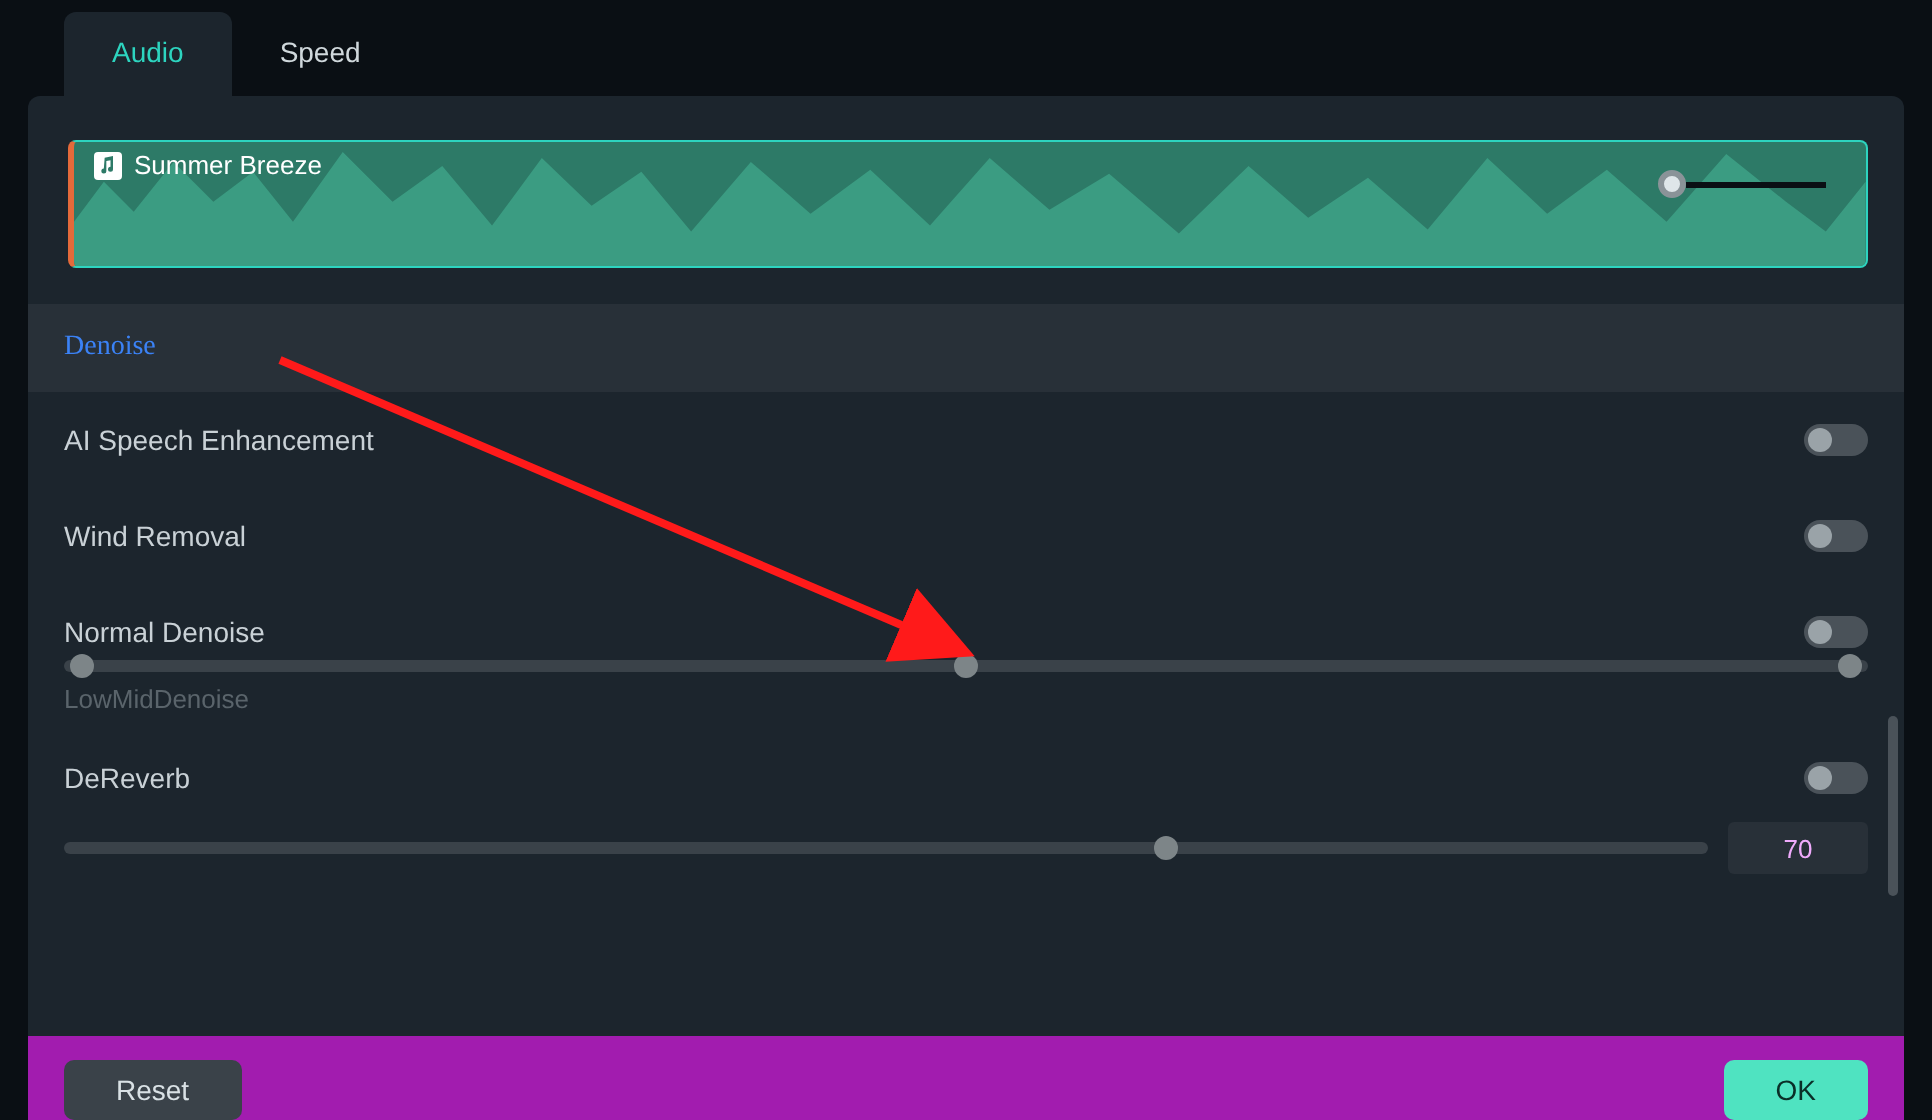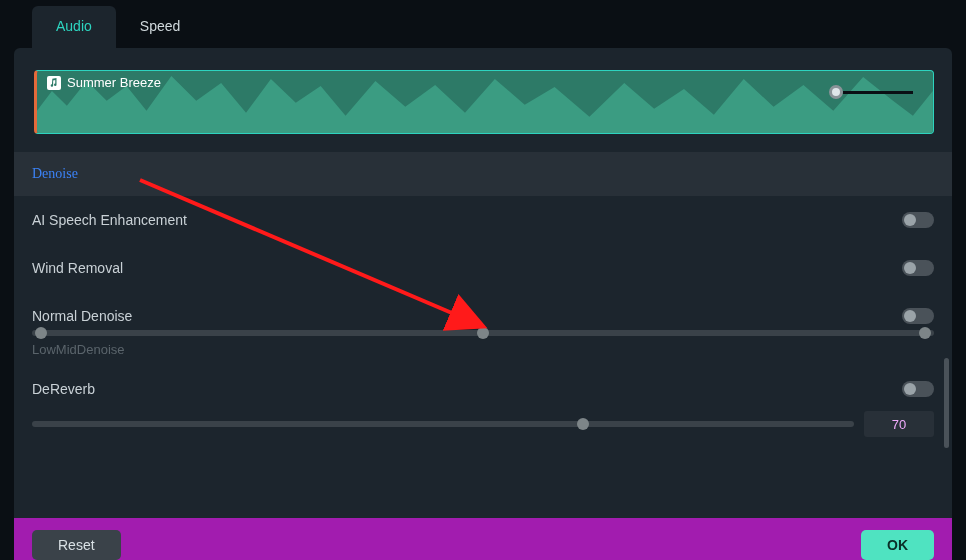--- a/index.html
+++ b/index.html
@@ -32,21 +32,21 @@
   .slider-thumb { width: 12px; height: 12px; border-radius: 50%; background: #7d8588; position: absolute; top: 50%; transform: translate(-50%, -50%); }
   .slider-labels { display: flex; justify-content: flex-start; font-size: 13px; color: #5a646b; }
   
   .dereverb-row { display: flex; align-items: center; gap: 10px; padding-top: 10px; }
   .dereverb-row .slider-track { flex: 1; margin: 0; }
   .value-box { width: 70px; height: 26px; background: #283038; border-radius: 3px; display: flex; align-items: center; justify-content: center; font-size: 13px; color: #f0abfc; }
   
   .footer { position: absolute; left: 0; right: 0; bottom: 0; height: 54px; display: flex; justify-content: space-between; align-items: center; padding: 0 18px; background: #a21caf; }
   .btn { border: none; border-radius: 5px; font-size: 14px; height: 30px; padding: 0 26px; cursor: pointer; }
   .btn-reset { background: #3a4249; color: #d9e1e5; }
-  .btn-ok { background: #4fe3c1; color: #0a2f28; font-weight: bold; }
+  .btn-ok { background: #4fe3c1; color: #0a2f28; }
   
   .scrollbar { position: absolute; right: 3px; top: 310px; width: 5px; height: 90px; background: #4a5259; border-radius: 3px; }
   
   .arrow { position: absolute; top: 170px; left: 130px; pointer-events: none; z-index: 10; }
 </style>
 </head>
 <body>
 <div class="app">
 
   <div class="tabbar">

